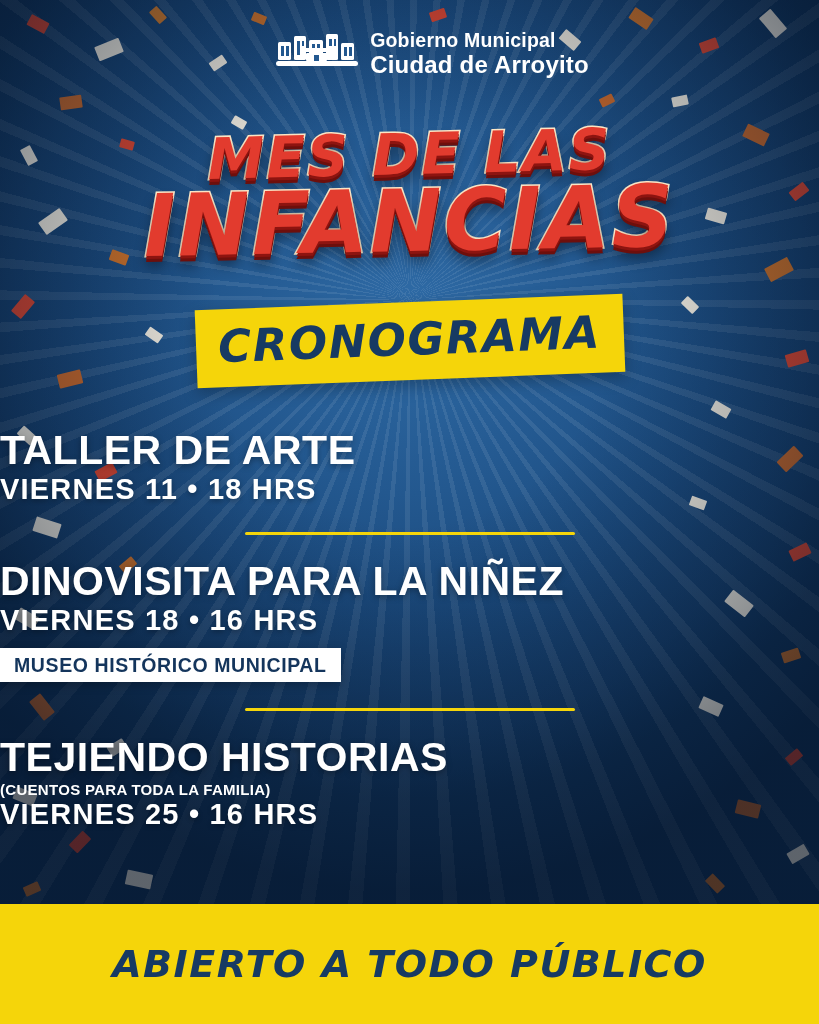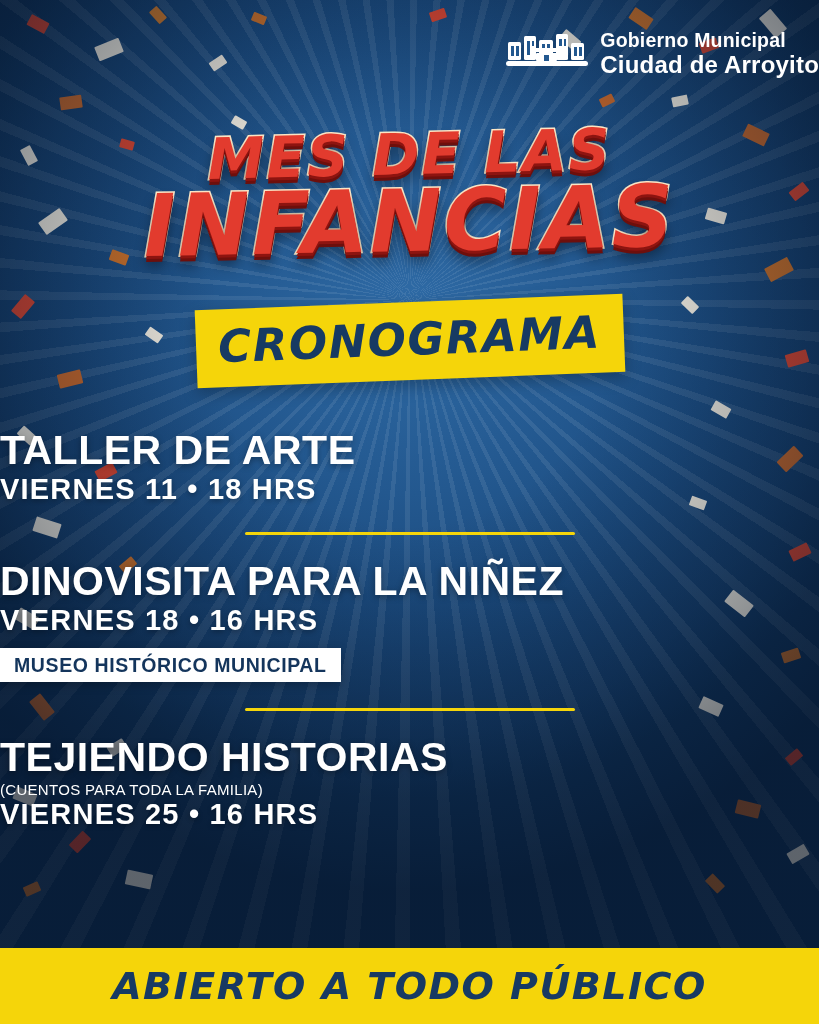--- a/index.html
+++ b/index.html
@@ -51,21 +51,21 @@
   }
 
   
   .logo-row {
     position: absolute;
     top: 30px;
     left: 12px;
     right: 0;
     display: flex;
     align-items: center;
-    justify-content: flex-end;
+    justify-content: center;
     gap: 12px;
     margin-left: 34px;
   }
   .logo-mark { display: block; }
   .logo-text {
     color: #ffffff;
     line-height: 1.12;
   }
   .logo-text .l1 {
     font-size: 19.5px;
@@ -145,21 +145,21 @@
     color: #ffffff;
     font-weight: bold;
     font-size: 41px;
     letter-spacing: 0.5px;
     text-transform: uppercase;
     text-shadow: 0 2px 6px rgba(0,0,0,0.35);
     line-height: 1.1;
   }
   .ev-sub {
     color: #ffffff;
-    font-weight: normal;
+    font-weight: bold;
     font-size: 15px;
     letter-spacing: 0.3px;
     text-transform: uppercase;
     margin-top: 1px;
   }
   .ev-when {
     color: #ffffff;
     font-weight: bold;
     font-size: 29px;
     letter-spacing: 1.2px;
@@ -185,21 +185,21 @@
     margin: 26px auto 24px;
     border-radius: 2px;
   }
 
   
   .bottom-bar {
     position: absolute;
     left: 0;
     right: 0;
     bottom: 0;
-    height: 76px;
+    height: 120px;
     background: #f5d50a;
     display: flex;
     align-items: center;
     justify-content: center;
     text-align: right;
   }
   .bottom-text {
     font-family: "DejaVu Sans", sans-serif;
     font-weight: bold;
     font-style: italic;

